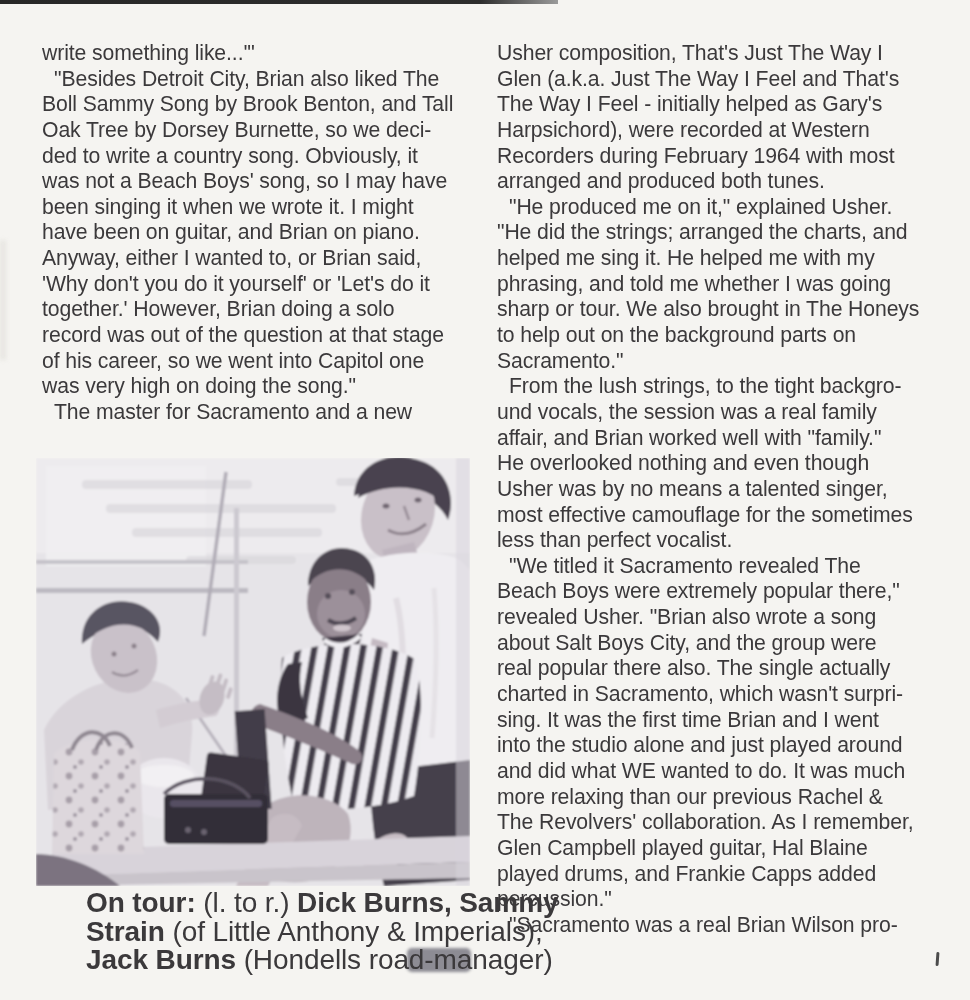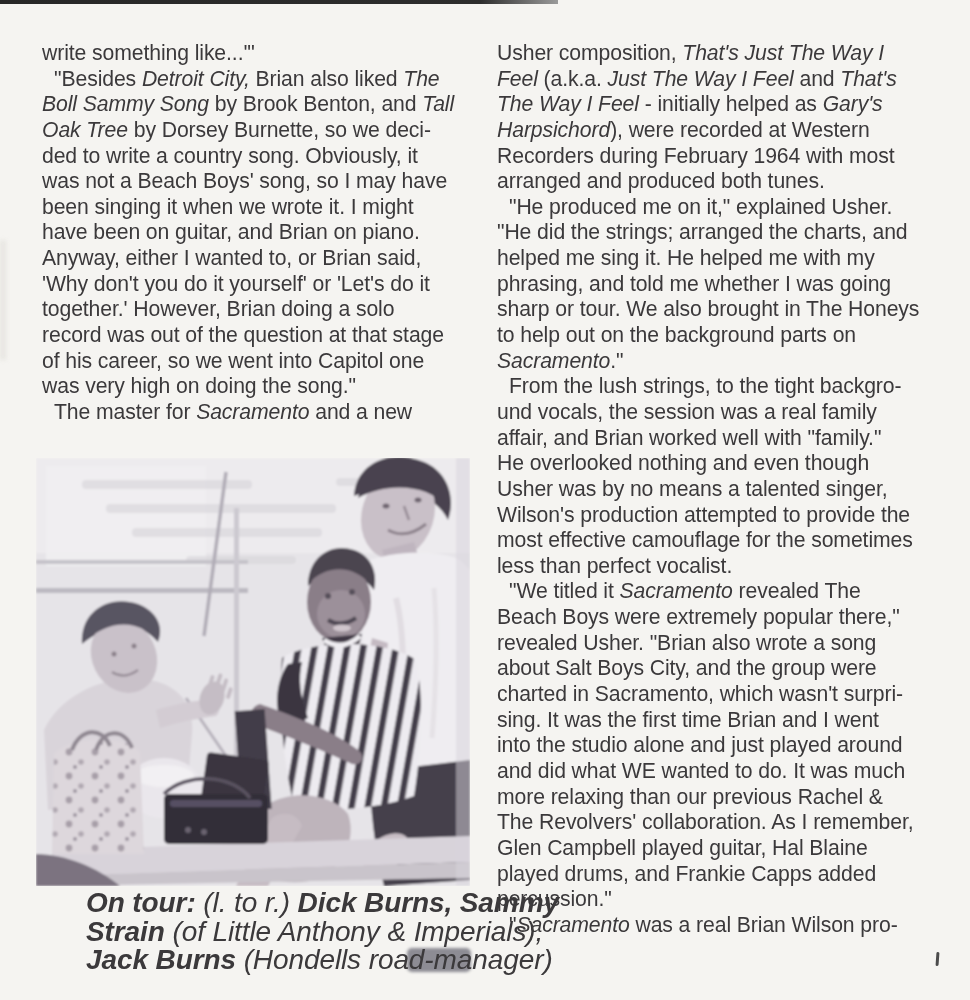--- a/index.html
+++ b/index.html
@@ -4,21 +4,21 @@
 <style>
   html,body{margin:0;padding:0;}
   body{
     width:970px;height:1000px;position:relative;overflow:hidden;
     background:#f5f4f1;color:#3b393b;
     font-family:"Liberation Sans","DejaVu Sans",sans-serif;
   }
   .col{position:absolute;}
   .line{white-space:nowrap;height:25.65px;line-height:25.65px;font-size:21.2px;letter-spacing:-0.1px;}
   .line.ind{padding-left:12px;}
-  .it{font-style:italic;}
+  .it{}
   .bd{font-weight:bold;}
   #leftcol{left:42px;top:40px;width:430px;}
   #rightcol{left:497px;top:40px;width:445px;}
   #caption{left:42px;top:889px;width:425px;}
   #caption .line{height:28.6px;line-height:28.6px;font-size:28px;margin-left:44px;}
   #photo{position:absolute;left:36px;top:458px;width:434px;height:428px;}
   #photo svg{display:block;width:434px;height:428px;}
   .topbar{position:absolute;left:0;top:0;width:558px;height:4px;
     background:linear-gradient(to right,#272727 0%,#2d2d2d 86%,#9a9a9a 100%);}
   .smudge{position:absolute;left:407px;top:948px;width:64px;height:24px;
@@ -49,44 +49,44 @@
     <div class="line"><span>'Why don't you do it yourself' or 'Let's do it</span></div>
     <div class="line"><span>together.' However, Brian doing a solo</span></div>
     <div class="line"><span>record was out of the question at that stage</span></div>
     <div class="line"><span>of his career, so we went into Capitol one</span></div>
     <div class="line"><span>was very high on doing the song."</span></div>
     <div class="line ind"><span>The master for </span><span class="it">Sacramento</span><span> and a new</span></div>
   </div>
 
 <div id="rightcol" class="col">
     <div class="line"><span>Usher composition, </span><span class="it">That's Just The Way I</span></div>
-    <div class="line"><span class="it">Feel</span><span> (a.k.a. </span><span class="it">Just The Way I Feel</span><span> and </span><span class="it">That's</span></div>
+    <div class="line"><span class="it">Glen</span><span> (a.k.a. </span><span class="it">Just The Way I Feel</span><span> and </span><span class="it">That's</span></div>
     <div class="line"><span class="it">The Way I Feel</span><span> - initially helped as </span><span class="it">Gary's</span></div>
     <div class="line"><span class="it">Harpsichord</span><span>), were recorded at Western</span></div>
     <div class="line"><span>Recorders during February 1964 with most</span></div>
     <div class="line"><span>arranged and produced both tunes.</span></div>
     <div class="line ind"><span>"He produced me on it," explained Usher.</span></div>
     <div class="line"><span>"He did the strings; arranged the charts, and</span></div>
     <div class="line"><span>helped me sing it. He helped me with my</span></div>
     <div class="line"><span>phrasing, and told me whether I was going</span></div>
     <div class="line"><span>sharp or tour. We also brought in The Honeys</span></div>
     <div class="line"><span>to help out on the background parts on</span></div>
     <div class="line"><span class="it">Sacramento</span><span>."</span></div>
     <div class="line ind"><span>From the lush strings, to the tight backgro-</span></div>
     <div class="line"><span>und vocals, the session was a real family</span></div>
     <div class="line"><span>affair, and Brian worked well with "family."</span></div>
     <div class="line"><span>He overlooked nothing and even though</span></div>
     <div class="line"><span>Usher was by no means a talented singer,</span></div>
-    <div class="line"><span>Wilson's production attempted to provide the</span></div>
     <div class="line"><span>most effective camouflage for the sometimes</span></div>
     <div class="line"><span>less than perfect vocalist.</span></div>
     <div class="line ind"><span>"We titled it </span><span class="it">Sacramento</span><span> revealed The</span></div>
     <div class="line"><span>Beach Boys were extremely popular there,"</span></div>
     <div class="line"><span>revealed Usher. "Brian also wrote a song</span></div>
     <div class="line"><span>about Salt Boys City, and the group were</span></div>
+    <div class="line"><span>real popular there also. The single actually</span></div>
     <div class="line"><span>charted in Sacramento, which wasn't surpri-</span></div>
     <div class="line"><span>sing. It was the first time Brian and I went</span></div>
     <div class="line"><span>into the studio alone and just played around</span></div>
     <div class="line"><span>and did what WE wanted to do. It was much</span></div>
     <div class="line"><span>more relaxing than our previous Rachel &amp;</span></div>
     <div class="line"><span>The Revolvers' collaboration. As I remember,</span></div>
     <div class="line"><span>Glen Campbell played guitar, Hal Blaine</span></div>
     <div class="line"><span>played drums, and Frankie Capps added</span></div>
     <div class="line"><span>percussion."</span></div>
     <div class="line ind"><span>"</span><span class="it">Sacramento</span><span> was a real Brian Wilson pro-</span></div>

